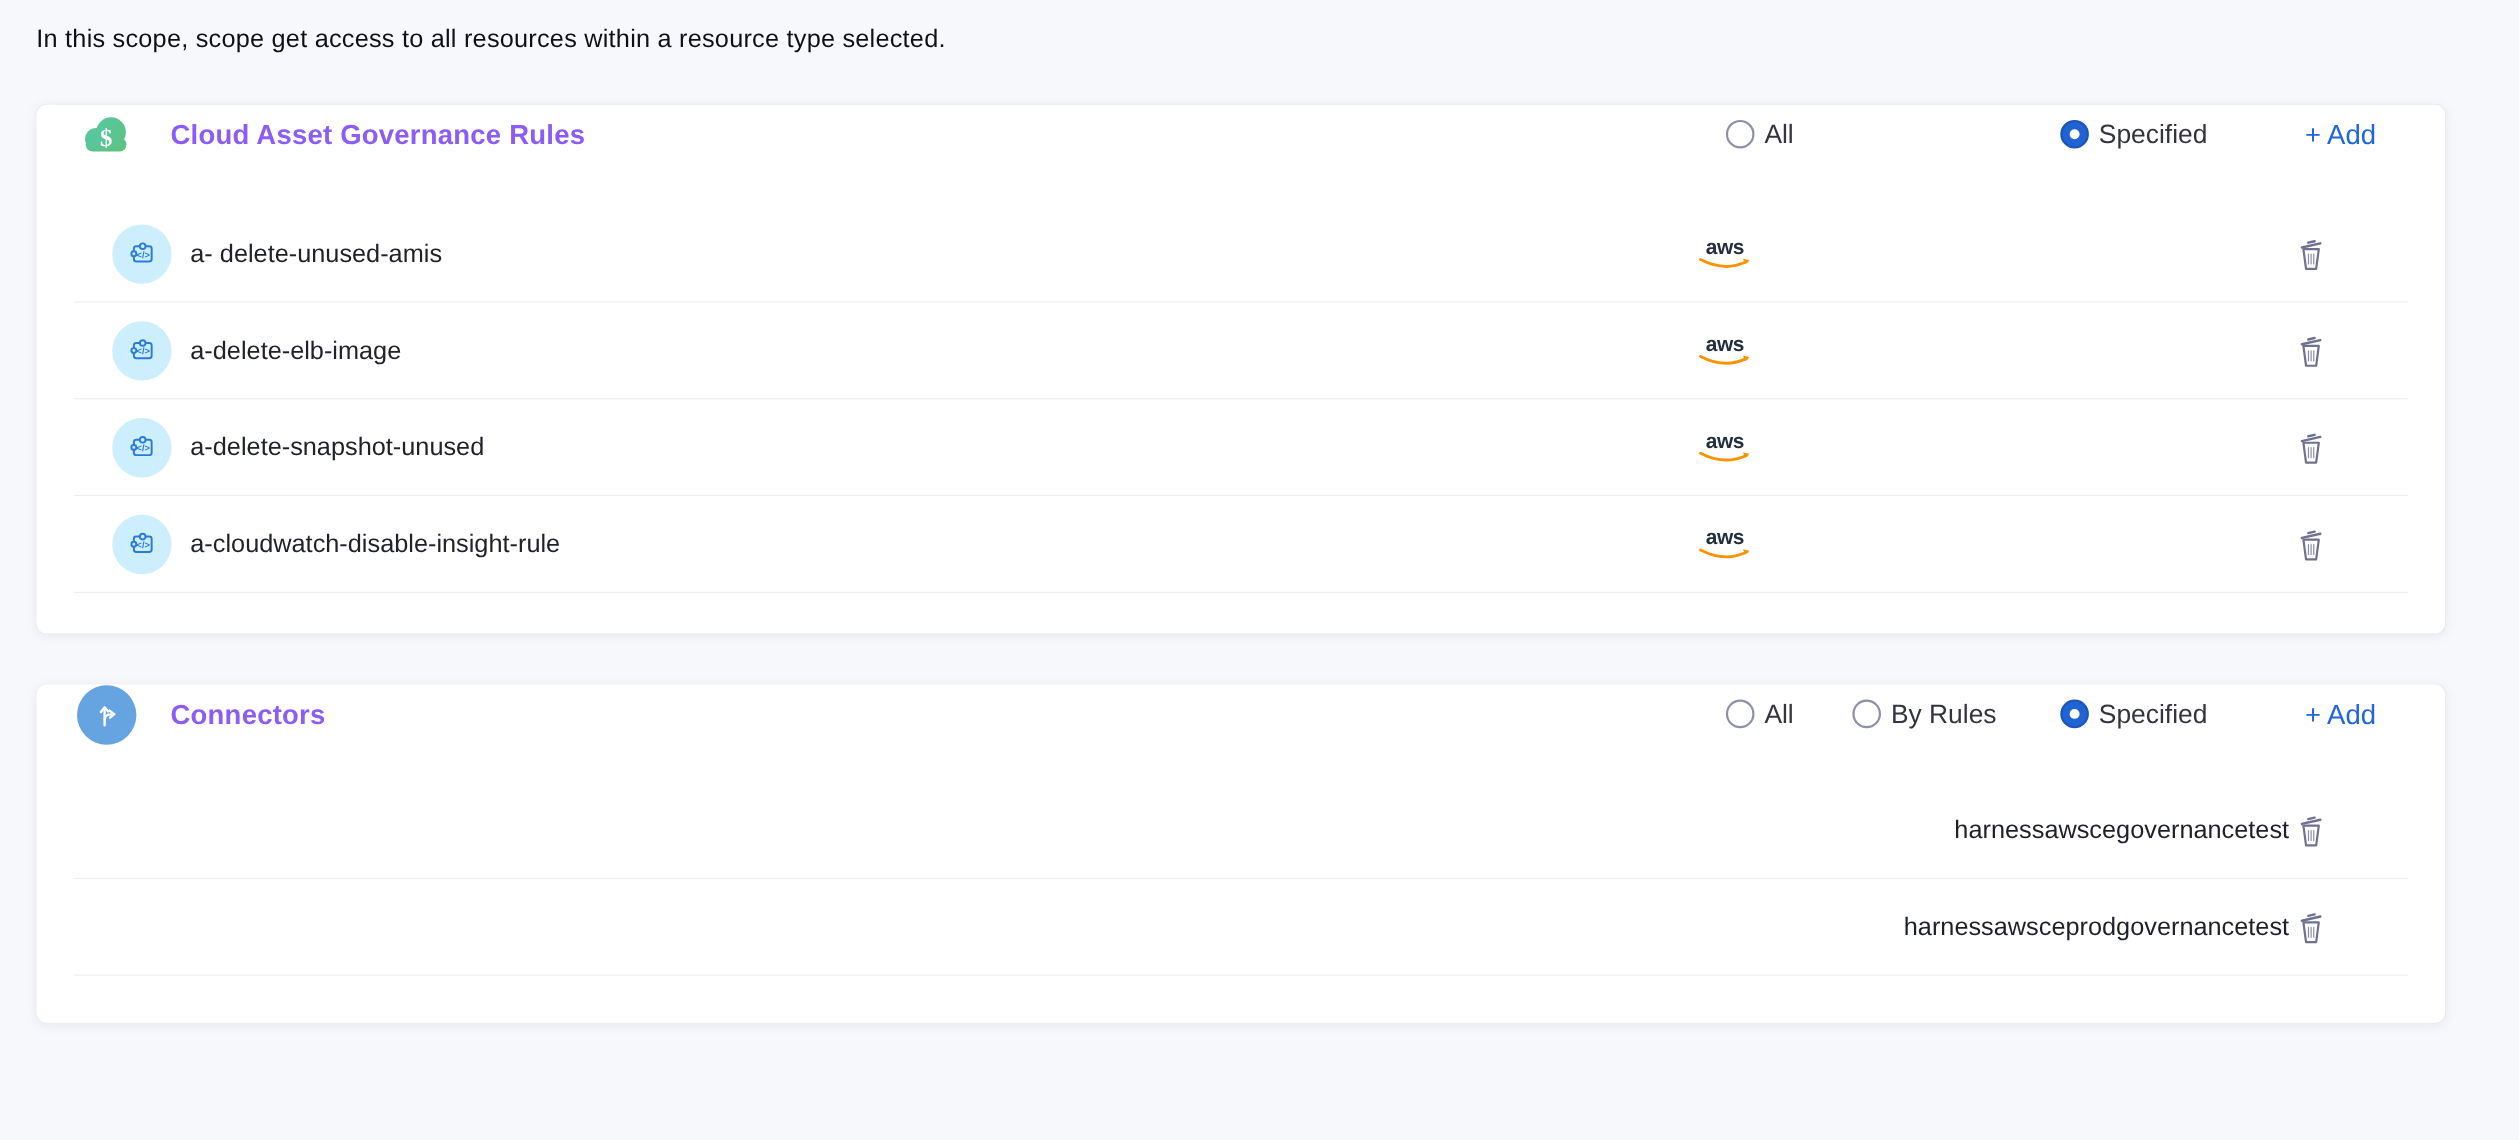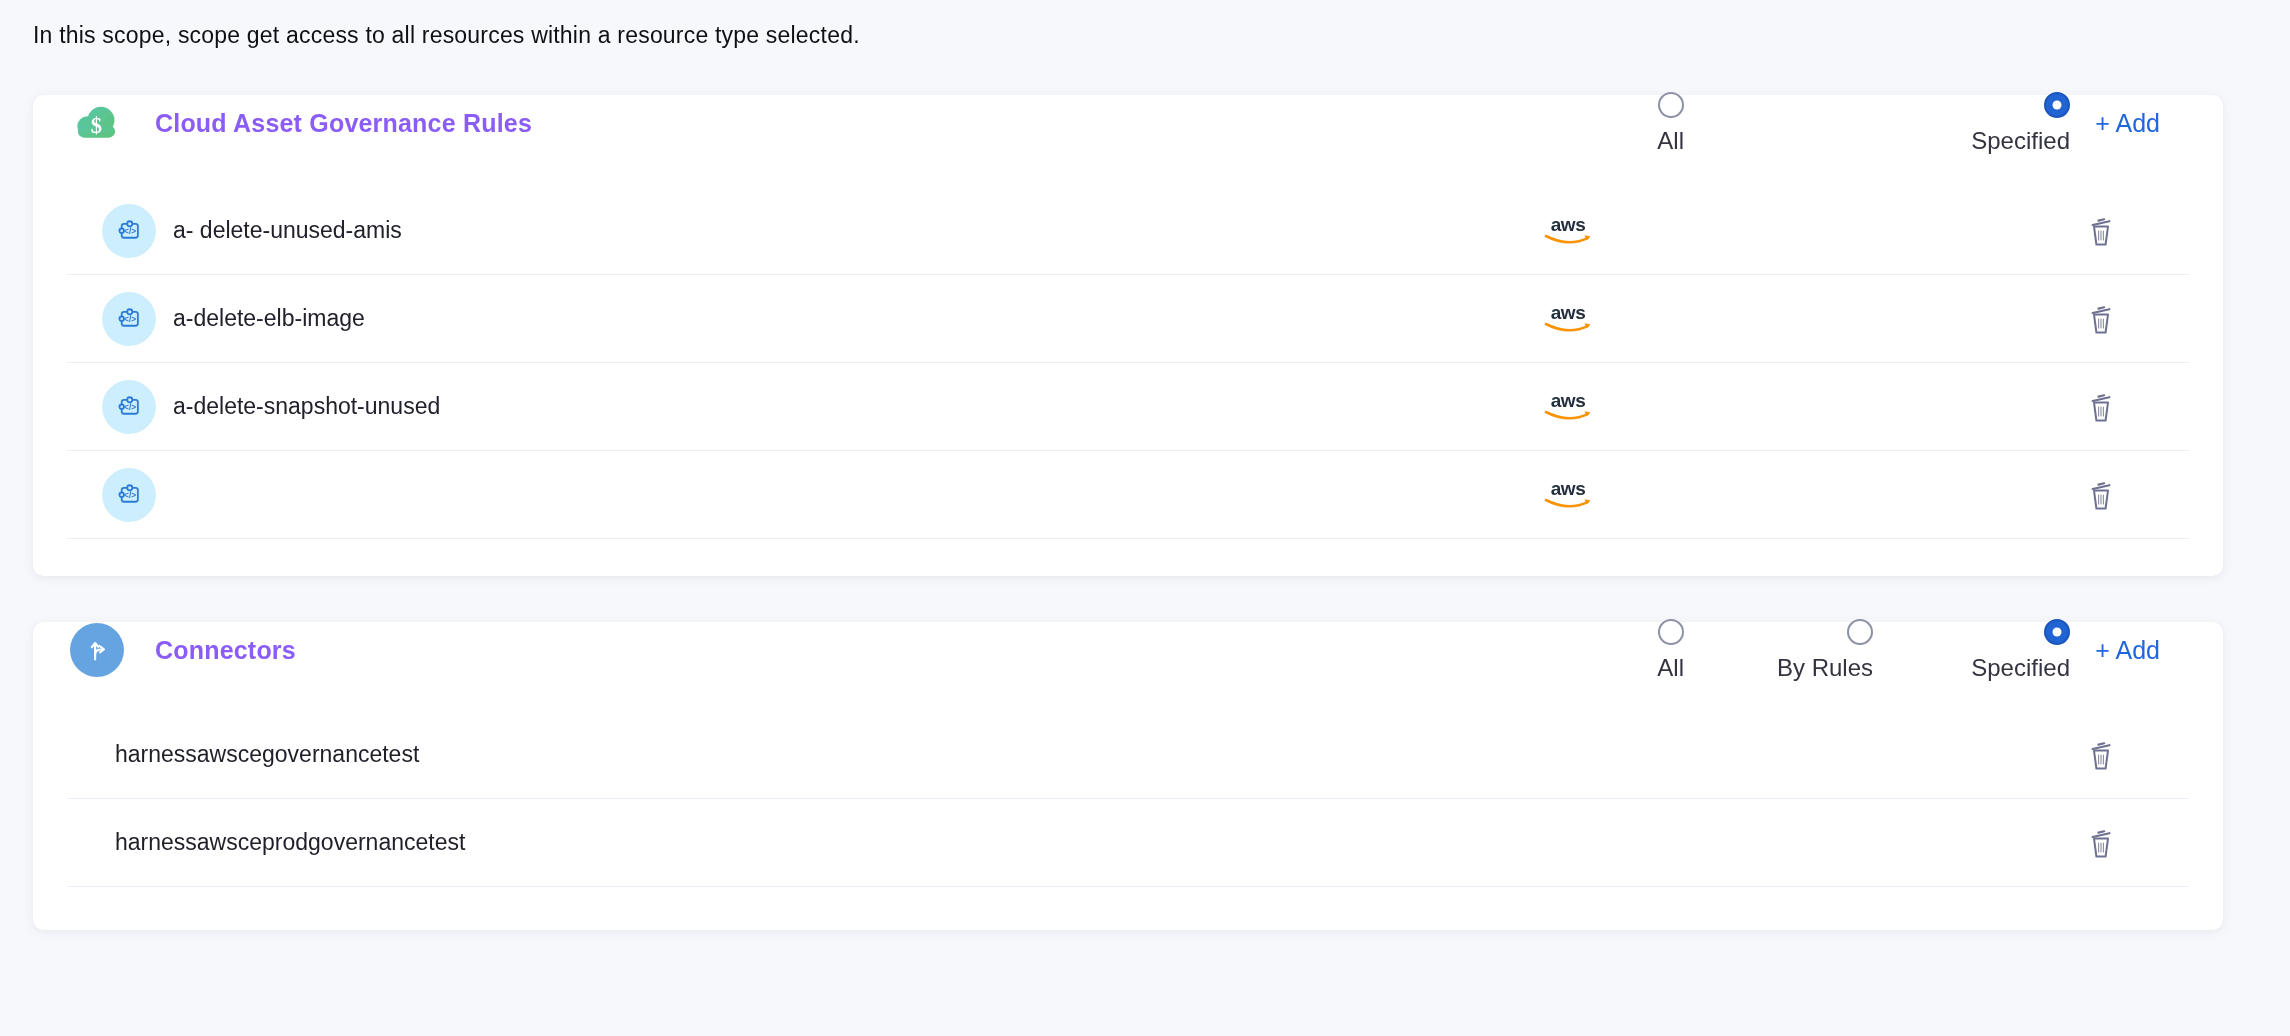--- a/index.html
+++ b/index.html
@@ -45,39 +45,39 @@
     font-weight:700;
     color:#8b5cf6;
     letter-spacing:0.2px;
   }
   .header-controls {
     margin-left:auto;
     display:grid;
     grid-template-columns:115px 189px 197px 90px;
     align-items:center;
   }
-  .radio-option { display:flex; align-items:flex-end; gap:9px; cursor:pointer;flex-direction:column; }
+  .radio-option { display:flex; align-items:flex-start; gap:9px; cursor:pointer; }
   .radio {
     width:26px; height:26px; border-radius:50%; flex:0 0 auto;
   }
   .radio-off { border:2.5px solid #8e90a6; background:#fff; }
   .radio-on  { background:#2063d3; border:2px solid #1c55bb; position:relative; }
   .radio-on::after {
     content:""; position:absolute; left:50%; top:50%;
     width:9px; height:9px; border-radius:50%; background:#fff;
     transform:translate(-50%,-50%);
   }
   .radio-label { font-size:24px; color:#33343f; }
   .add-button {
     font-size:25px; font-weight:400; color:#2066dd;
     text-align:right; cursor:pointer; white-space:nowrap;
   }
 
   .rows { margin-top:36px; }
-  .rows-connectors { margin-top:33px; }
+  .rows-connectors { margin-top:33px;text-align:right; }
   .row {
     height:88px;
     margin:0 34px;
     border-bottom:1.5px solid #eceef5;
     display:grid;
     align-items:center;
     padding-right:68px;
   }
   .row-rule { grid-template-columns:1fr 60px 483px 40px; }
   .row-connector { grid-template-columns:1fr 40px; padding-left:48px; }
@@ -234,20 +234,21 @@
       <div class="row row-rule">
         <div class="name-cell">
           <span class="rule-avatar">
             <svg width="29" height="29" viewBox="0 0 26 26" fill="none" stroke="#2a7cd7" stroke-width="1.6">
               <rect x="6" y="7" width="14.5" height="12.5" rx="2"></rect>
               <circle cx="13.2" cy="7" r="2.3" fill="#cdeefd"></circle>
               <circle cx="6" cy="13.2" r="2" fill="#cdeefd"></circle>
               <text x="13.6" y="16.3" text-anchor="middle" stroke="none" fill="#2a7cd7" font-family="Liberation Sans, sans-serif" font-size="7.5" font-weight="700">&lt;/&gt;</text>
             </svg>
           </span>
+          <span class="rule-name">a-cloudwatch-disable-insight-rule</span>
         </div>
         <div class="aws-cell">
           <svg width="60" height="34" viewBox="0 0 60 34">
               <use href="#awsLogo"></use>
               <text x="30" y="17" text-anchor="middle" font-family="Liberation Sans, sans-serif" font-size="19" font-weight="700" fill="#232f3e" letter-spacing="-0.5">aws</text>
             </svg>
         </div>
         <div class="spacer-cell"></div>
         <div class="trash-cell">
           <svg width="32" height="34" viewBox="0 0 32 34">

